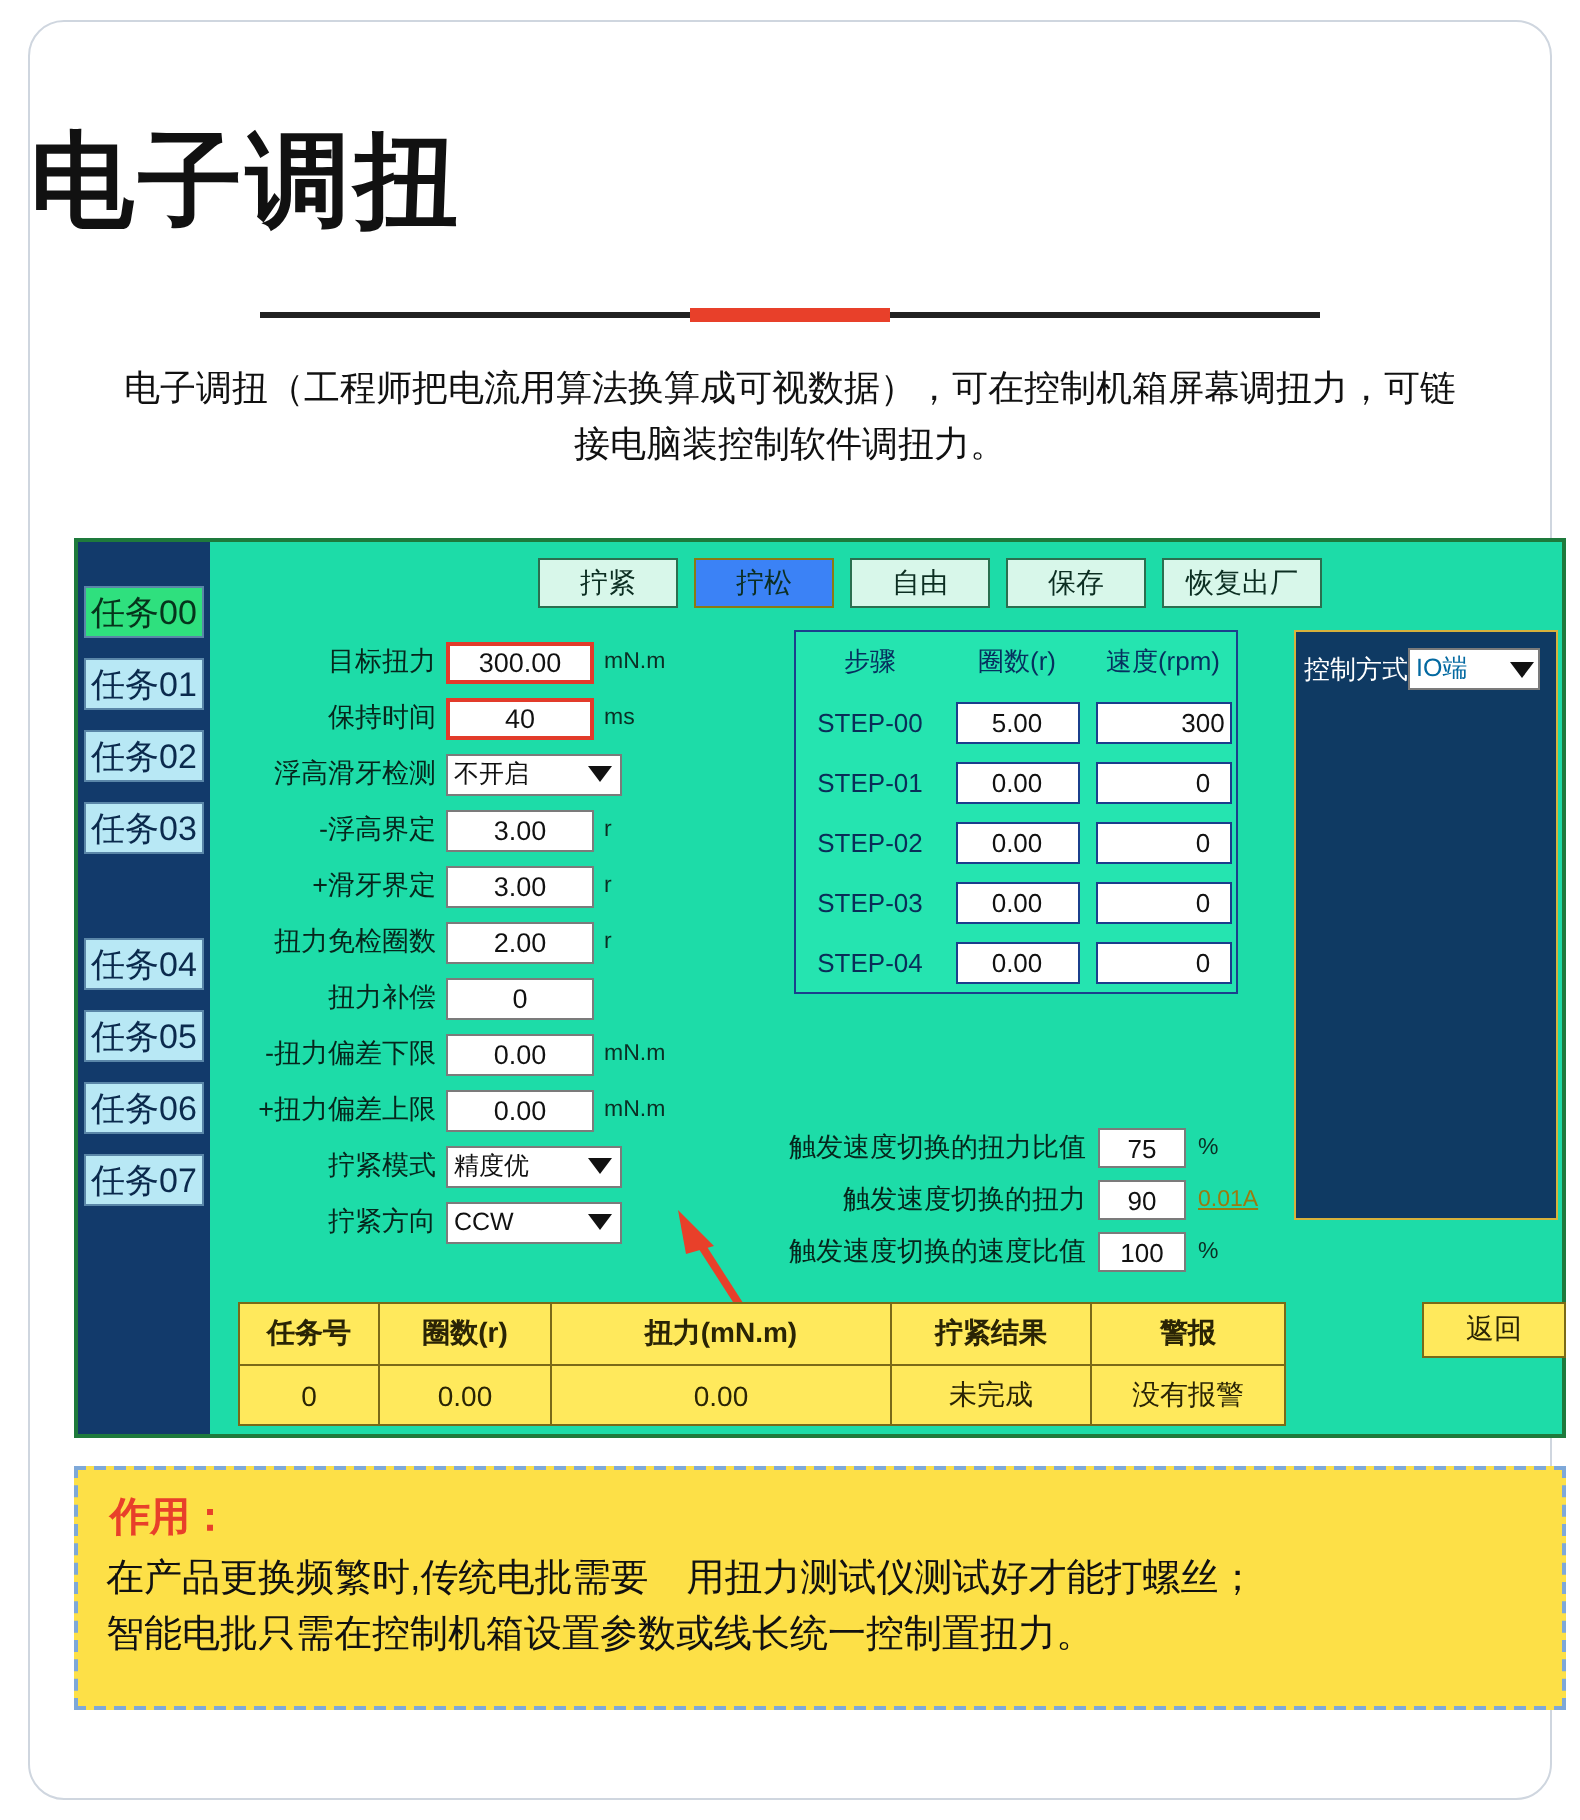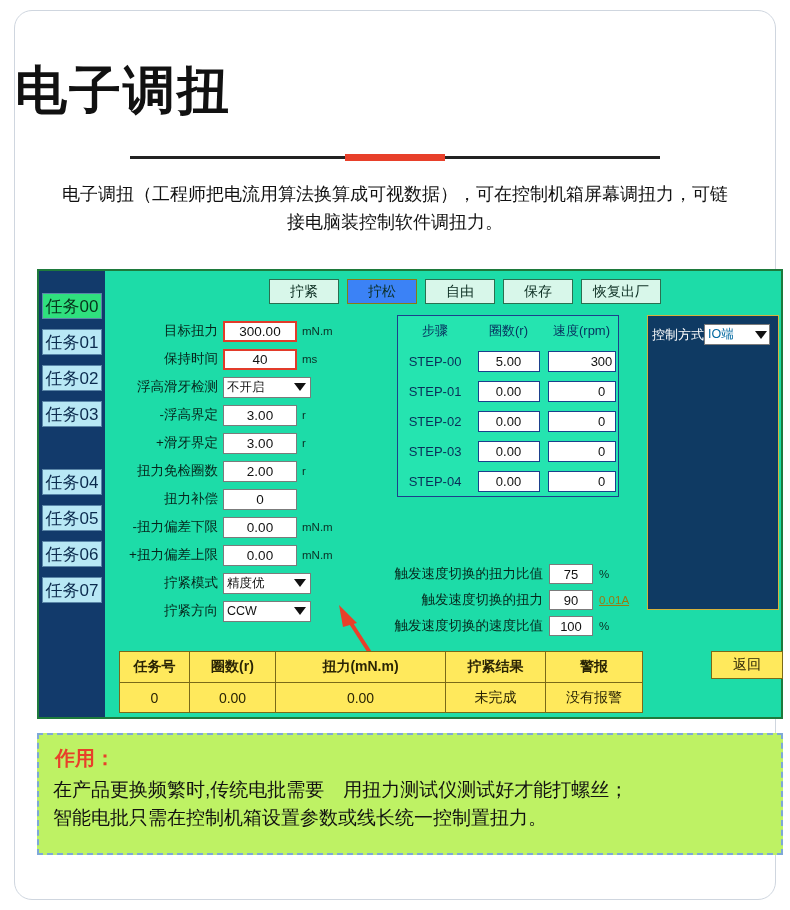--- a/index.html
+++ b/index.html
@@ -186,21 +186,21 @@
   }
 
   
   .arrow-svg { position:absolute; left:290px; top:330px; pointer-events:none; }
 
   
   .note {
     position:absolute;
     left:22px; top:722px; width:746px; height:122px;
     border:2px dashed #7ea8d8;
-    background:#bef264;
+    background:#fde047;
     padding:10px 14px;
   }
   .note-title { color:#e8402a; font-size:20px; font-weight:bold; margin:0 0 4px 2px; }
   .note-line { font-size:19px; color:#111111; line-height:1.45; }
 </style>
 </head>
 <body>
 
 <div class="page-frame">
 

